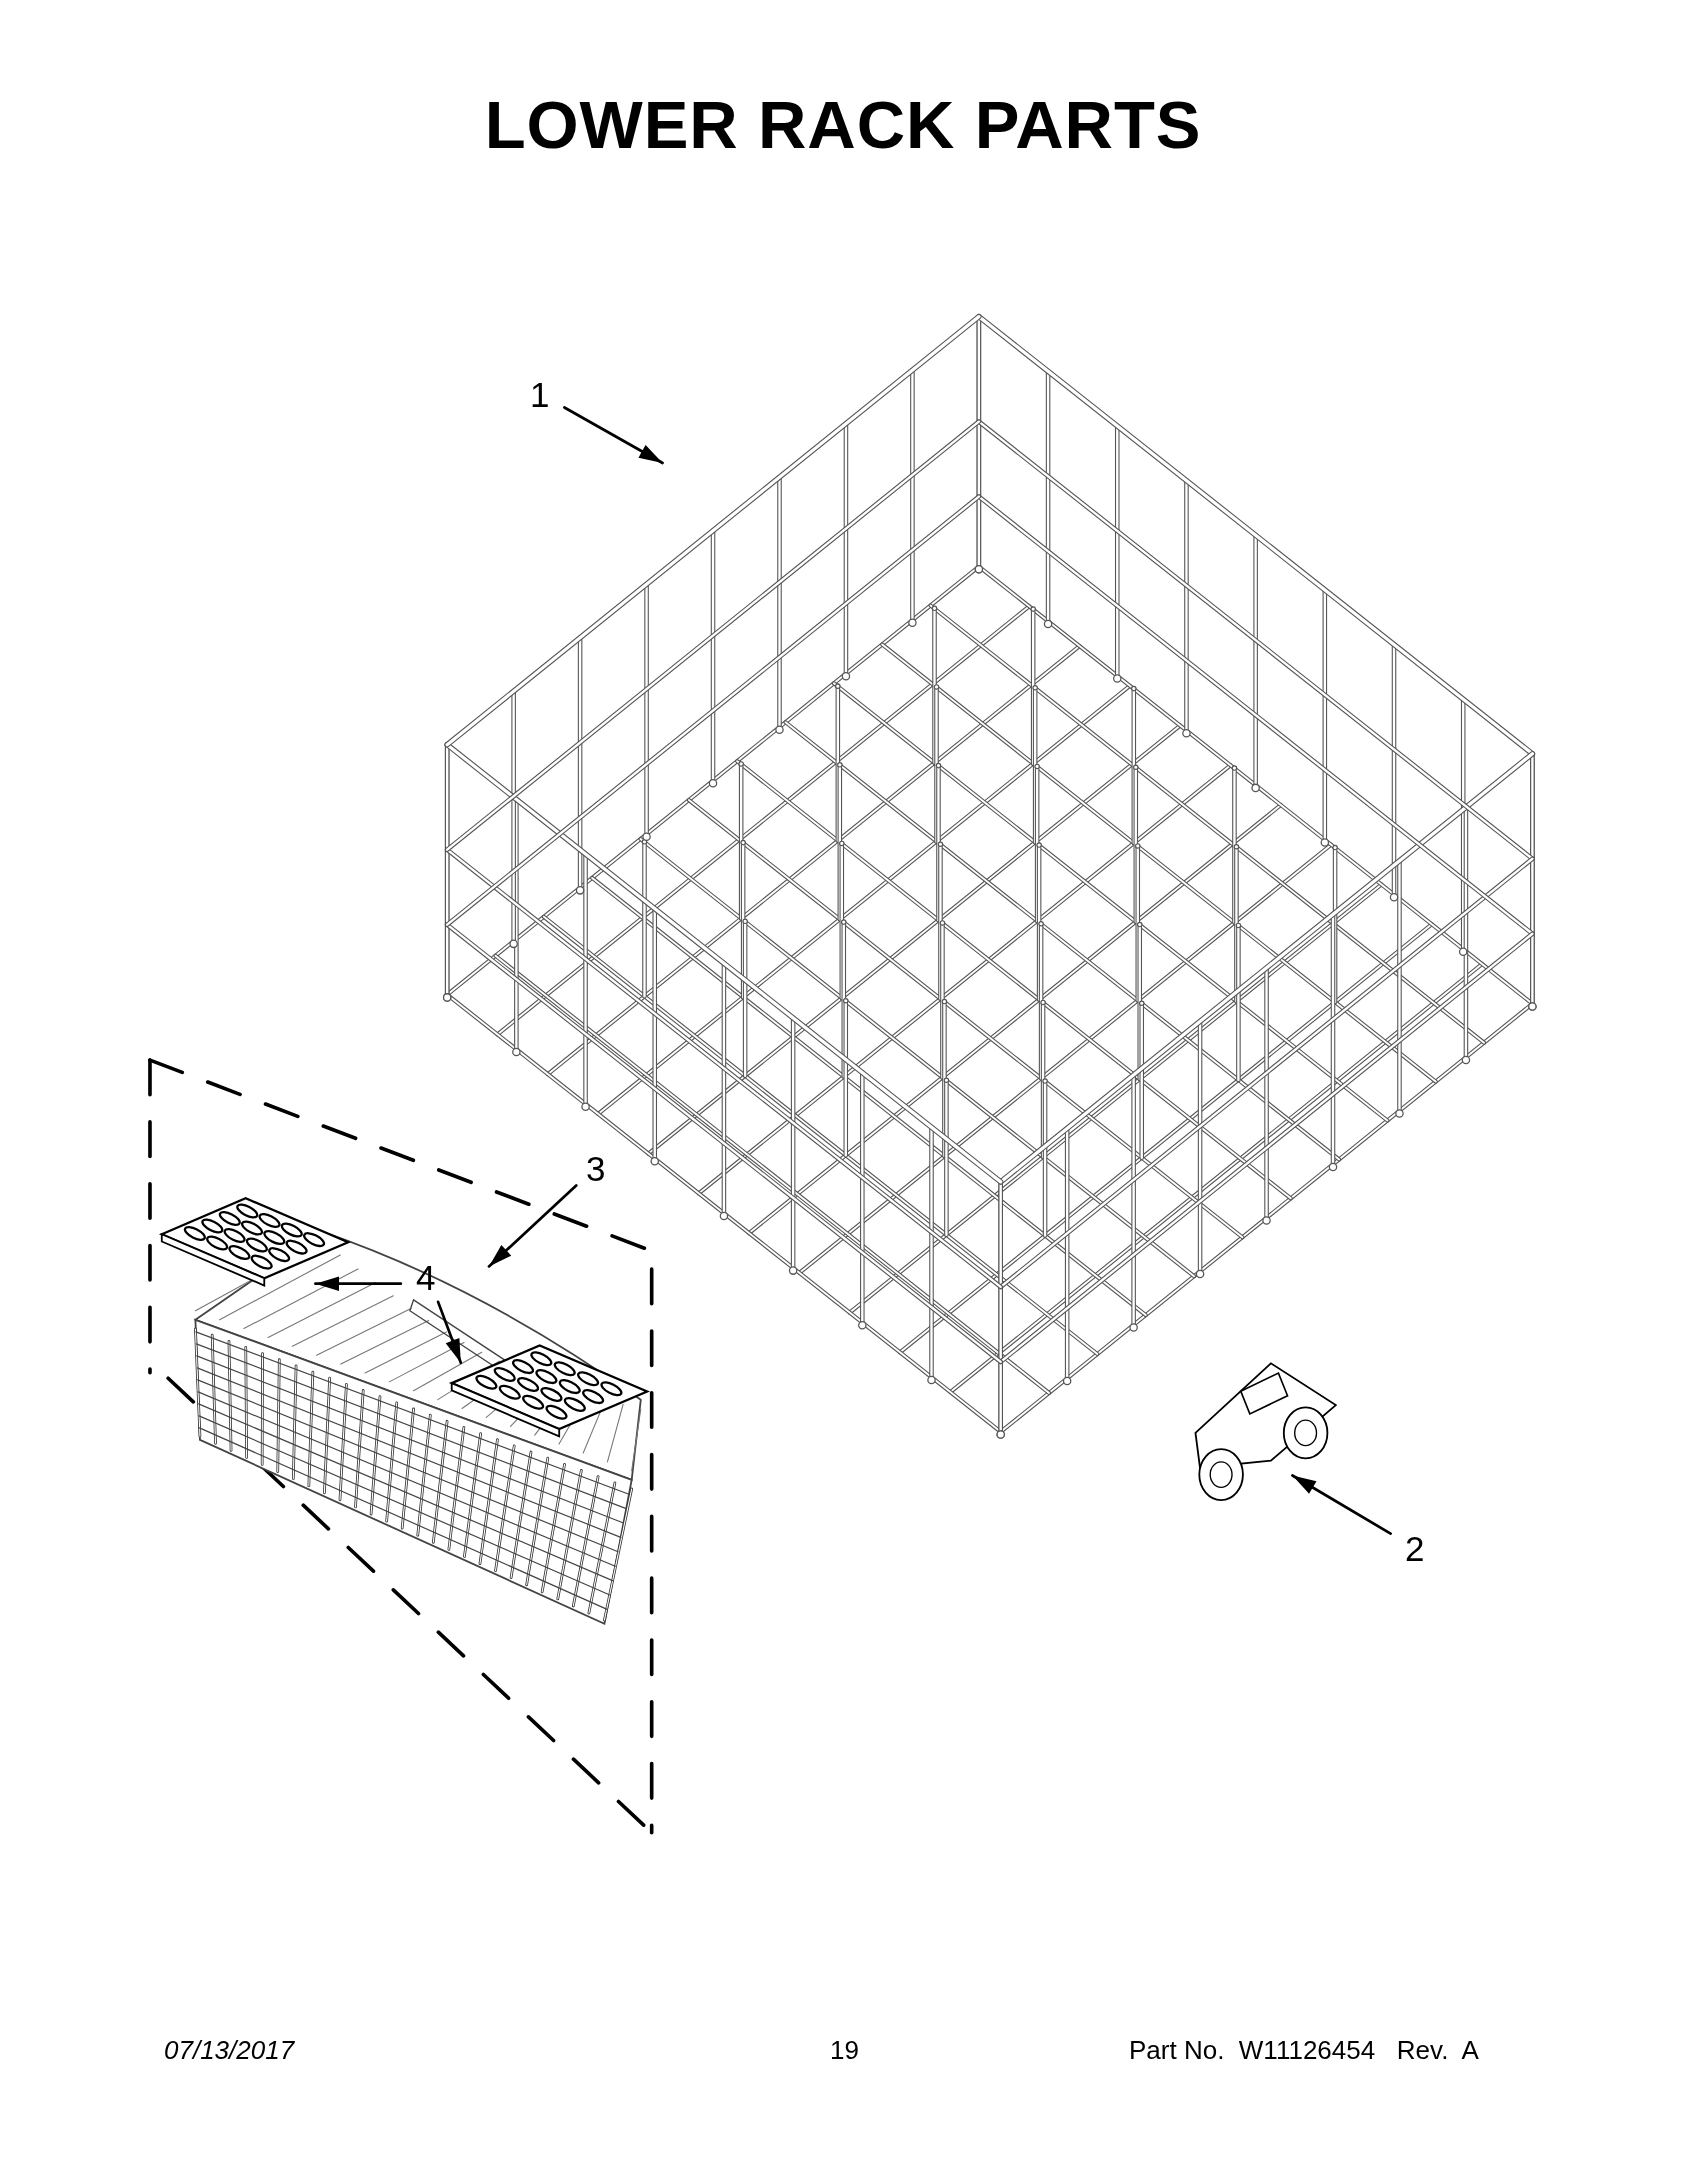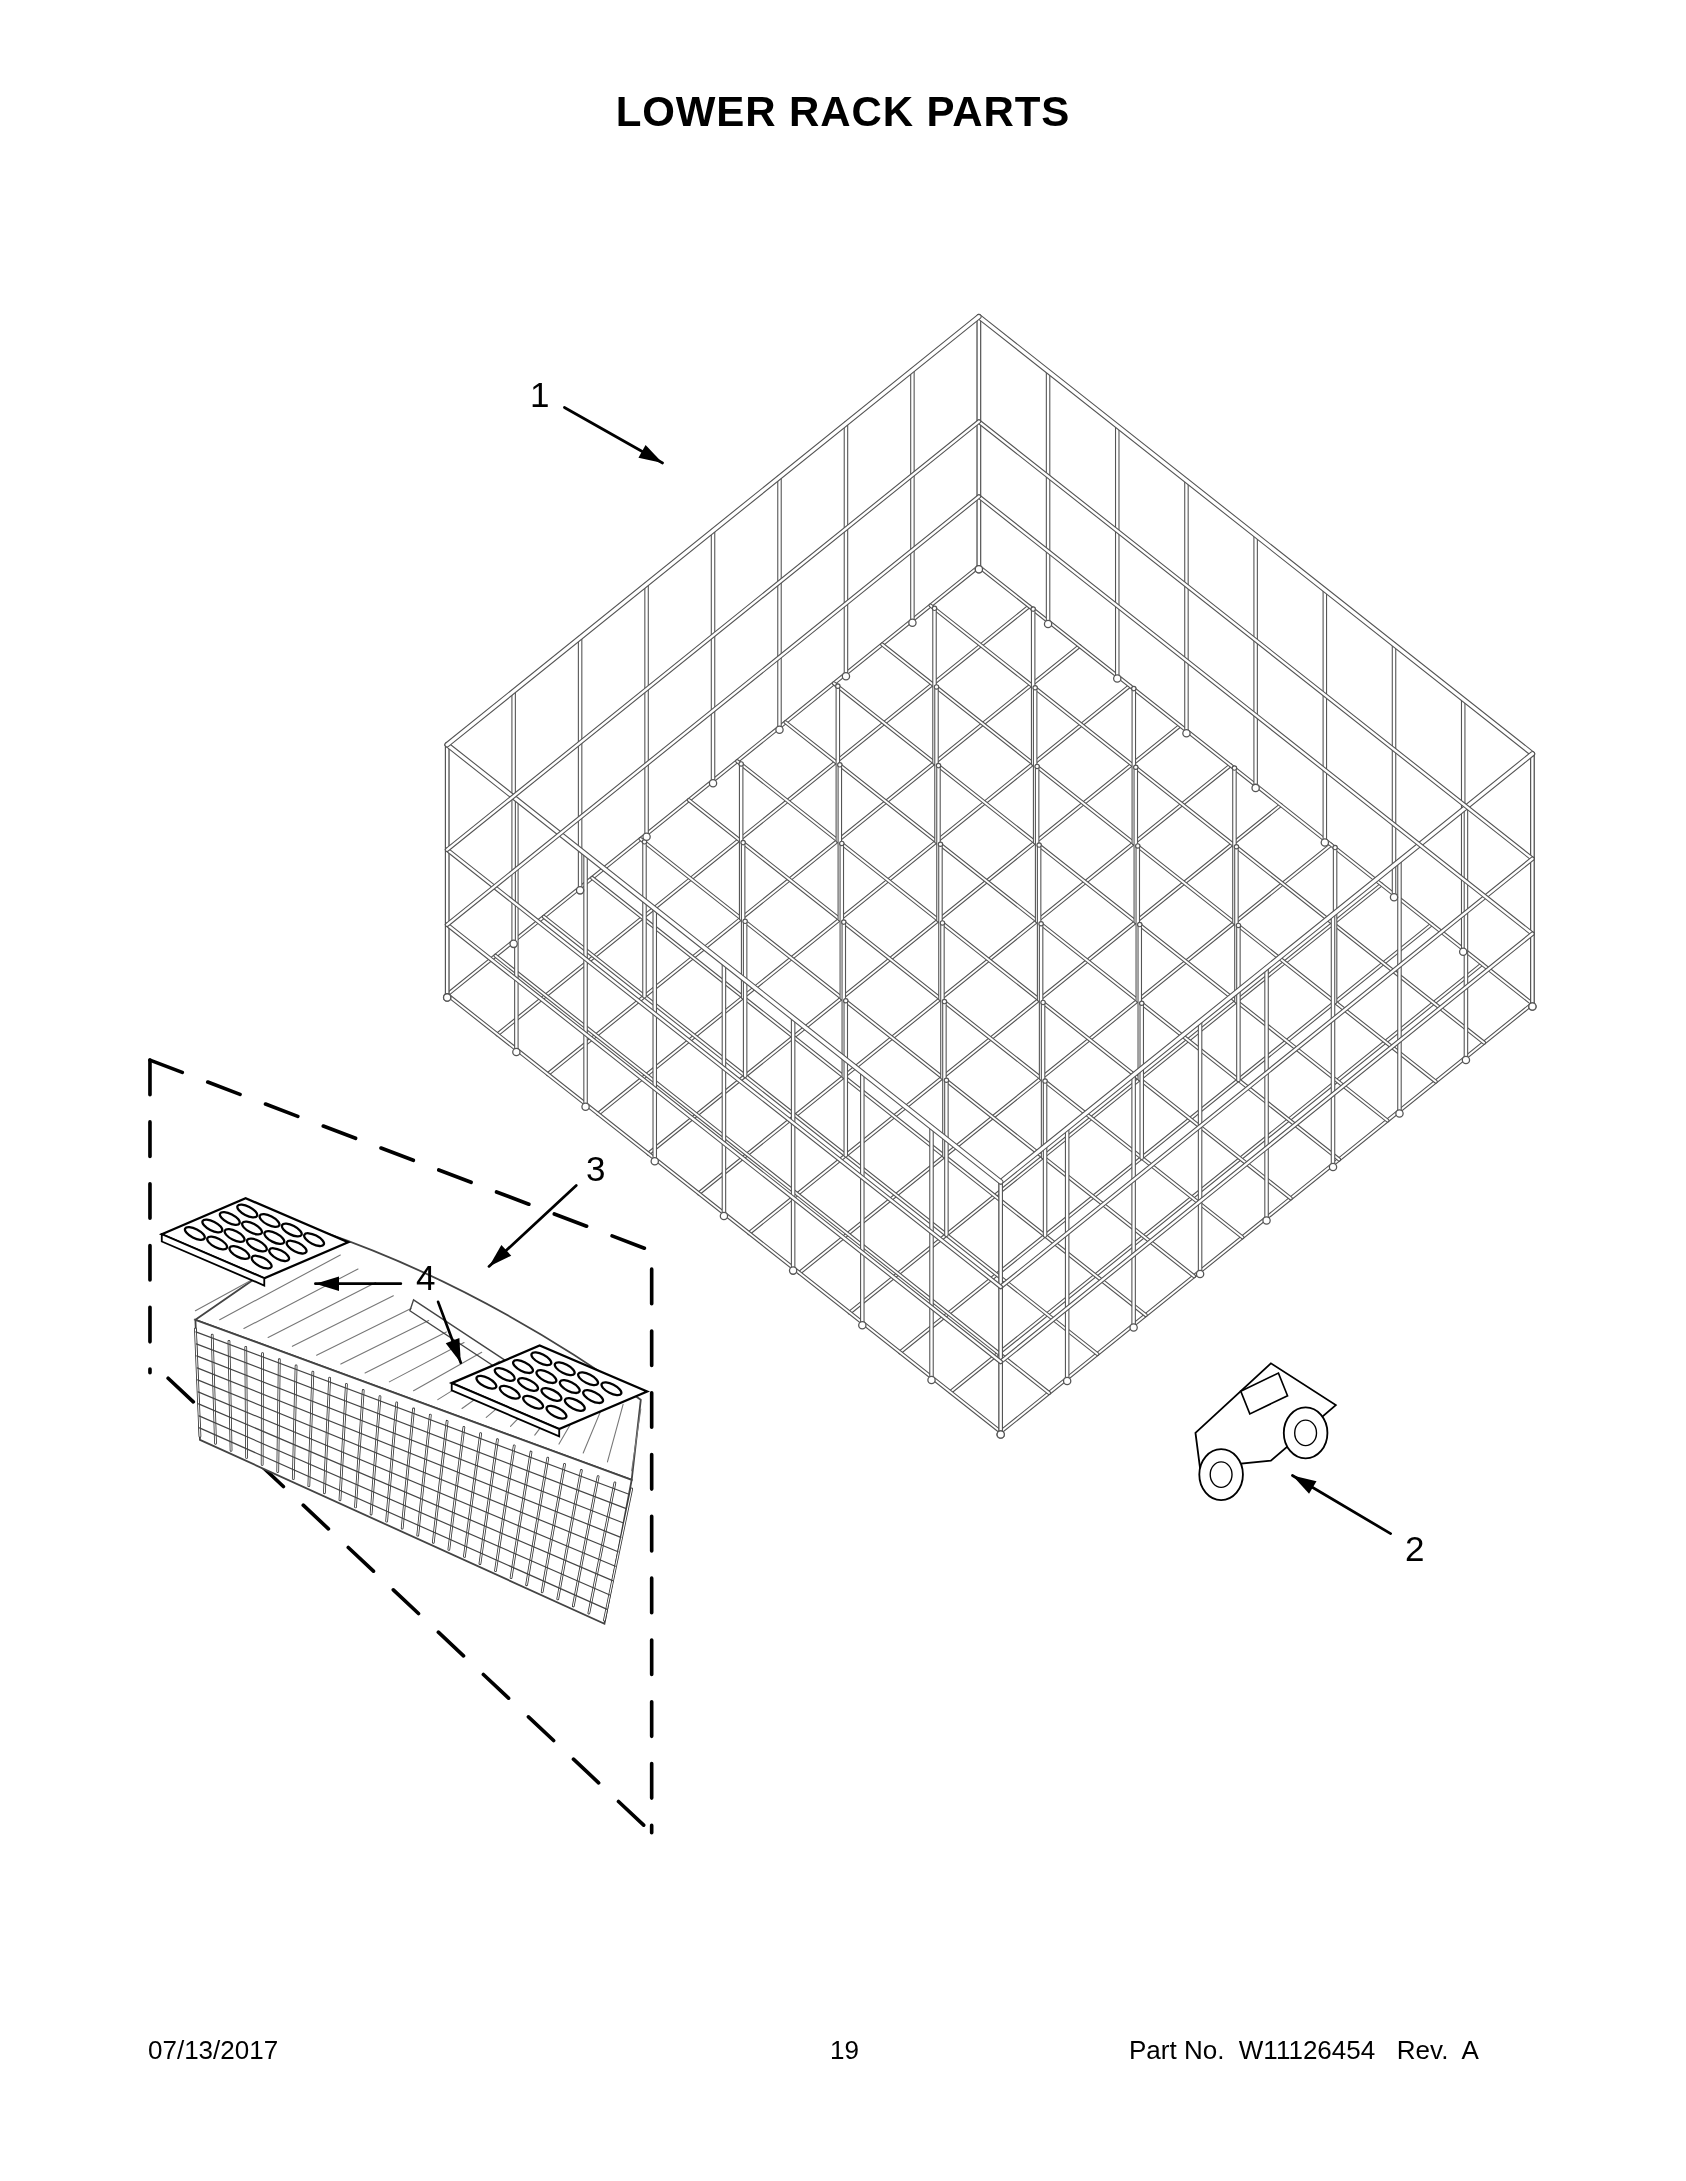--- a/index.html
+++ b/index.html
@@ -1,19 +1,19 @@
 <!DOCTYPE html>
 <html style="font-size:14.5px"><head>
 <meta charset="utf-8">
 <style>
   html, body { margin: 0; padding: 0; background: #ffffff; }
   body { width: 1686px; height: 2182px; position: relative; overflow: hidden;
          font-family: "Liberation Sans", sans-serif; color: #000; }
   .title { position: absolute; left: 0; width: 1686px; top: 91px; text-align: center;
-           font-family: "Liberation Sans", sans-serif; font-weight: bold; font-size: 42px;
+           font-family: "Liberation Sans", sans-serif; font-weight: bold; font-size: 67px;
            letter-spacing: 0.9px; line-height: 1; }
   .callout { position: absolute; font-family: "Liberation Sans", sans-serif; font-size: 35px;
              line-height: 1; }
   .footer { position: absolute; top: 2037px; font-family: "Liberation Sans", sans-serif;
             font-size: 26px; line-height: 1; }
   svg.art { position: absolute; left: 0; top: 0; }
 </style>
 </head>
 <body>
 
@@ -453,16 +453,16 @@
       <line x1="482" y1="1432" x2="507" y2="1499" stroke="#000000" stroke-width="3" stroke-linecap="round"></line>
       <polygon points="507,1499 490.41542574420464,1477.4372567433081 505.40586723005003,1471.8438084276943" fill="#000000"></polygon>
     </g>
 </svg>
 
 <div class="callout" style="left:530px;top:377px;">1</div>
 <div class="callout" style="left:1405px;top:1531px;">2</div>
 <div class="callout" style="left:586px;top:1151px;">3</div>
 <div class="callout" style="left:416px;top:1260px;">4</div>
 
-<div class="footer" style="left:148px;">07/13/2017</div>
+<div class="footer" style="left:164px;font-style:italic;">07/13/2017</div>
 <div class="footer" style="left:830px;">19</div>
 <div class="footer" style="left:1129px;white-space:pre;">Part No.  W11126454   Rev.  A</div>
 
 
 </body></html>

